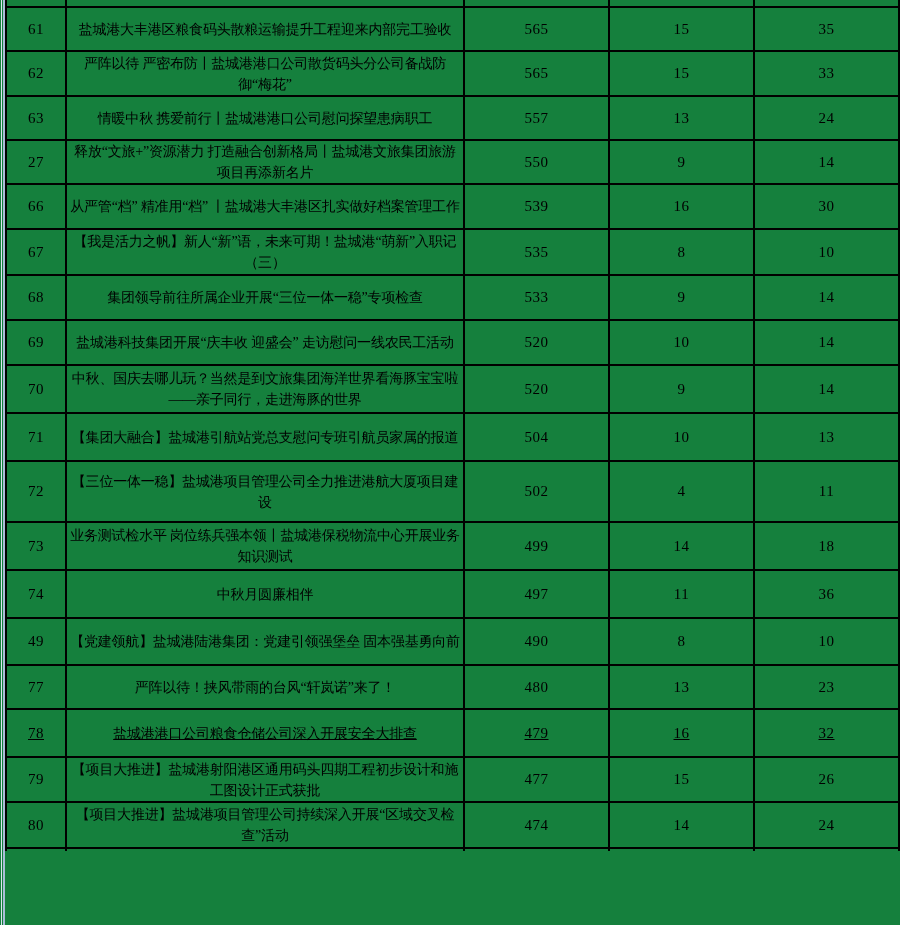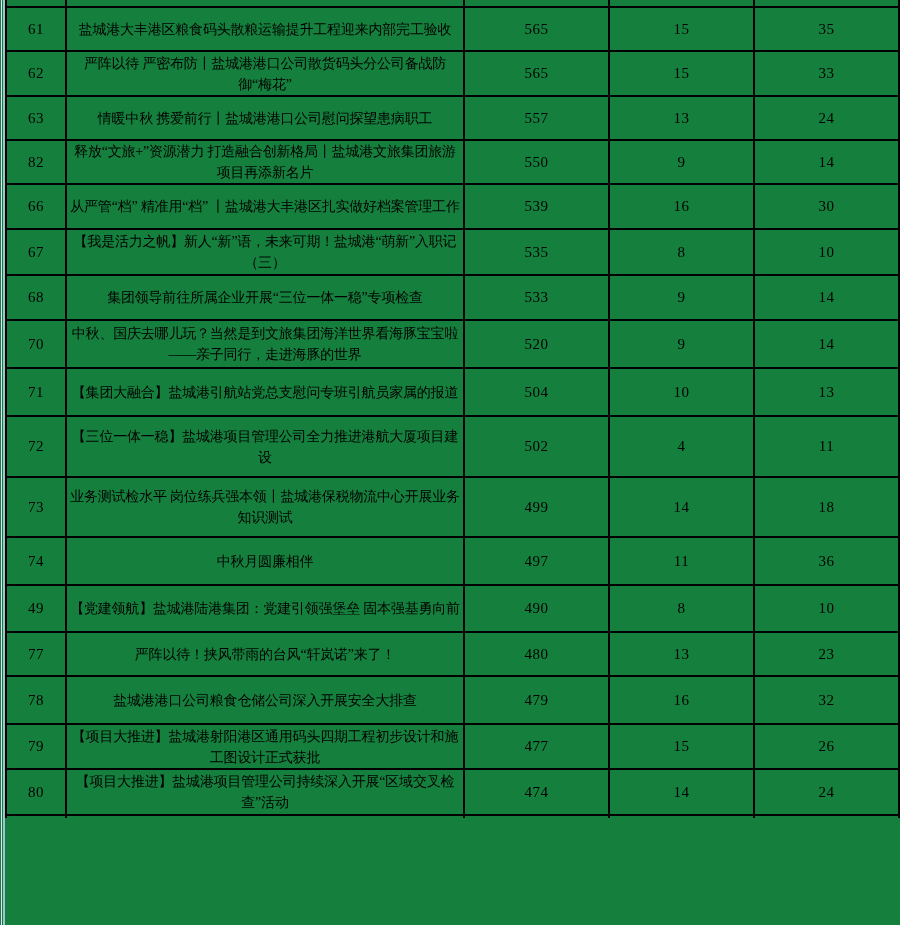--- a/index.html
+++ b/index.html
@@ -133,21 +133,21 @@
     </td>
     <td class="cell-num">
       <span>13</span>
     </td>
     <td class="cell-num">
       <span>24</span>
     </td>
   </tr>
         <tr class="data-row" style="height: 44px;">
     <td class="col-no cell-no">
-      <span>82</span>
+      <span>27</span>
     </td>
     <td class="cell-title">
       <span>释放“文旅+”资源潜力 打造融合创新格局丨盐城港文旅集团旅游项目再添新名片</span>
     </td>
     <td class="cell-num">
       <span>550</span>
     </td>
     <td class="cell-num">
       <span>9</span>
     </td>
@@ -199,20 +199,37 @@
     <td class="cell-num">
       <span>533</span>
     </td>
     <td class="cell-num">
       <span>9</span>
     </td>
     <td class="cell-num">
       <span>14</span>
     </td>
   </tr>
+        <tr class="data-row" style="height: 45px;">
+    <td class="col-no cell-no">
+      <span>69</span>
+    </td>
+    <td class="cell-title">
+      <span>盐城港科技集团开展“庆丰收 迎盛会” 走访慰问一线农民工活动</span>
+    </td>
+    <td class="cell-num">
+      <span>520</span>
+    </td>
+    <td class="cell-num">
+      <span>10</span>
+    </td>
+    <td class="cell-num">
+      <span>14</span>
+    </td>
+  </tr>
         <tr class="data-row" style="height: 48px;">
     <td class="col-no cell-no">
       <span>70</span>
     </td>
     <td class="cell-title">
       <span>中秋、国庆去哪儿玩？当然是到文旅集团海洋世界看海豚宝宝啦——亲子同行，走进海豚的世界</span>
     </td>
     <td class="cell-num">
       <span>520</span>
     </td>
@@ -250,21 +267,21 @@
     <td class="cell-num">
       <span>502</span>
     </td>
     <td class="cell-num">
       <span>4</span>
     </td>
     <td class="cell-num">
       <span>11</span>
     </td>
   </tr>
-        <tr class="data-row" style="height: 60px;">
+        <tr class="data-row" style="height: 48px;">
     <td class="col-no cell-no">
       <span>73</span>
     </td>
     <td class="cell-title">
       <span>业务测试检水平 岗位练兵强本领丨盐城港保税物流中心开展业务知识测试</span>
     </td>
     <td class="cell-num">
       <span>499</span>
     </td>
     <td class="cell-num">
@@ -318,21 +335,21 @@
     <td class="cell-num">
       <span>480</span>
     </td>
     <td class="cell-num">
       <span>13</span>
     </td>
     <td class="cell-num">
       <span>23</span>
     </td>
   </tr>
-        <tr class="data-row" style="height: 48px;">
+        <tr class="data-row" style="height: 48px; text-decoration: underline;">
     <td class="col-no cell-no">
       <span>78</span>
     </td>
     <td class="cell-title">
       <span>盐城港港口公司粮食仓储公司深入开展安全大排查</span>
     </td>
     <td class="cell-num">
       <span>479</span>
     </td>
     <td class="cell-num">

